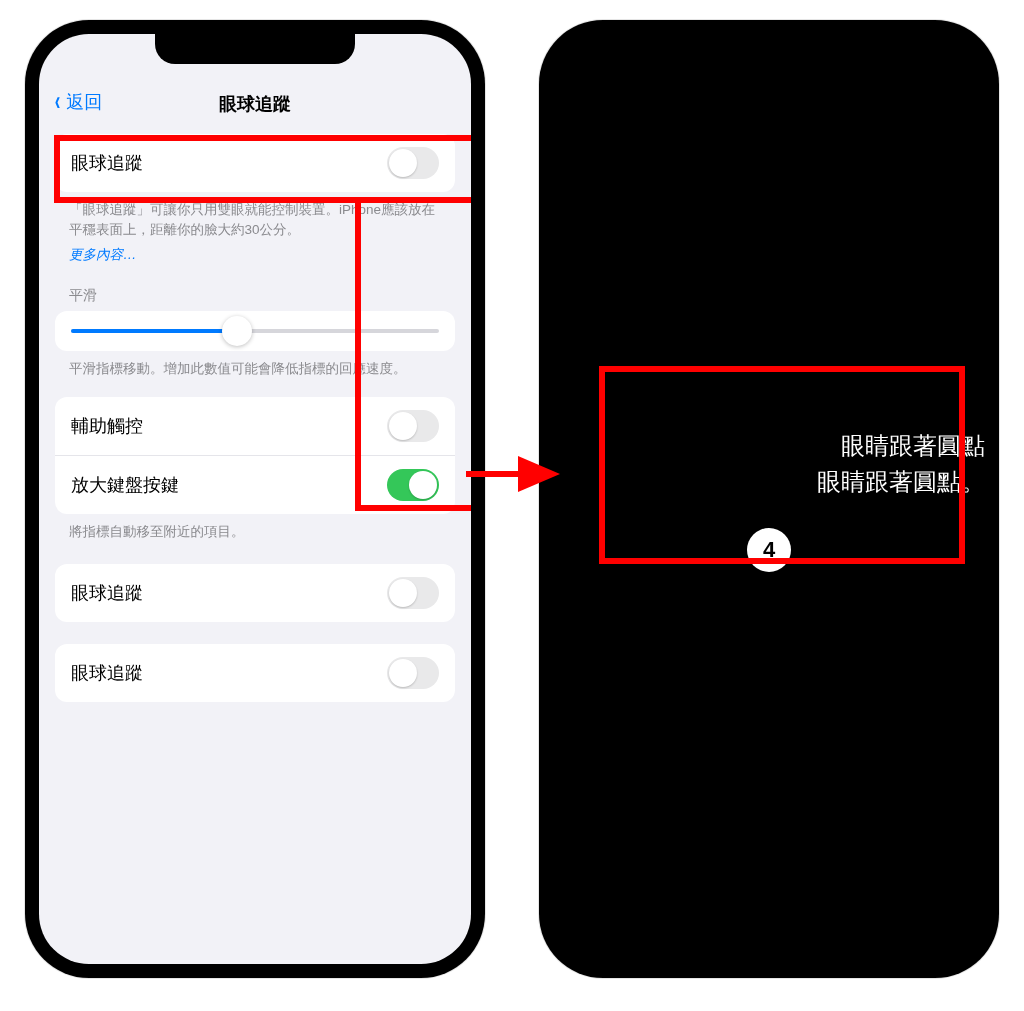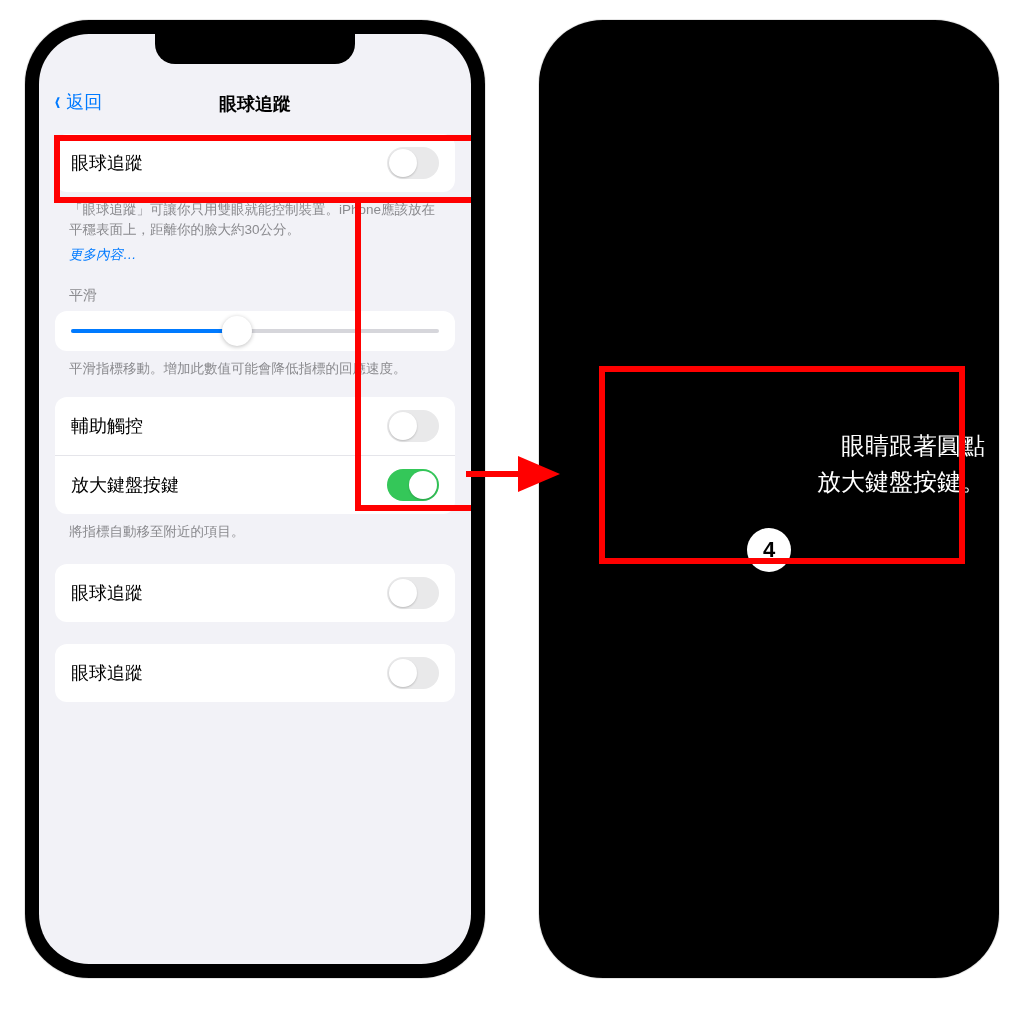--- a/index.html
+++ b/index.html
@@ -309,21 +309,21 @@
       <div class="hl1pathH"></div>
     </div>
   </div>
 
   <div class="phone">
     <div class="screen dark">
       <div class="notch"></div>
 
       <div class="calib">
         <div class="line">眼睛跟著圓點</div>
-        <div class="line">放大鍵盤按鍵。</div>
+        <div class="line">眼睛跟著圓點。</div>
         <div class="dot">
           <span>4</span>
         </div>
       </div>
 
       <div class="hl hl2"></div>
     </div>
   </div>
 </div>
 

